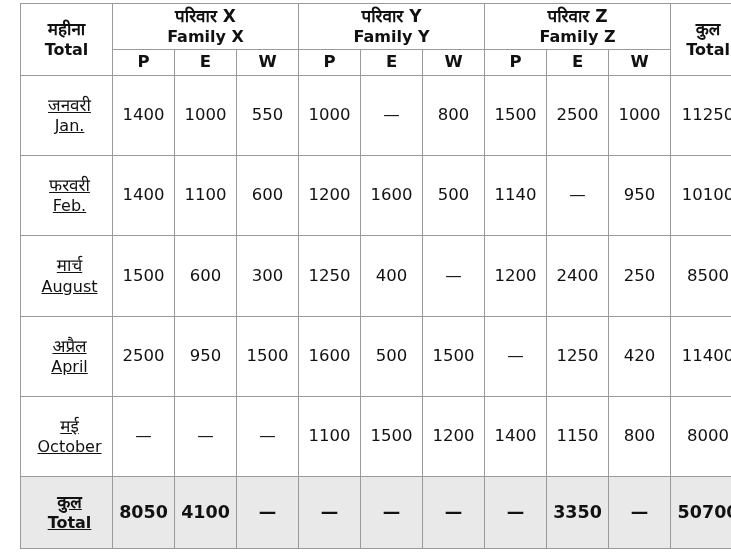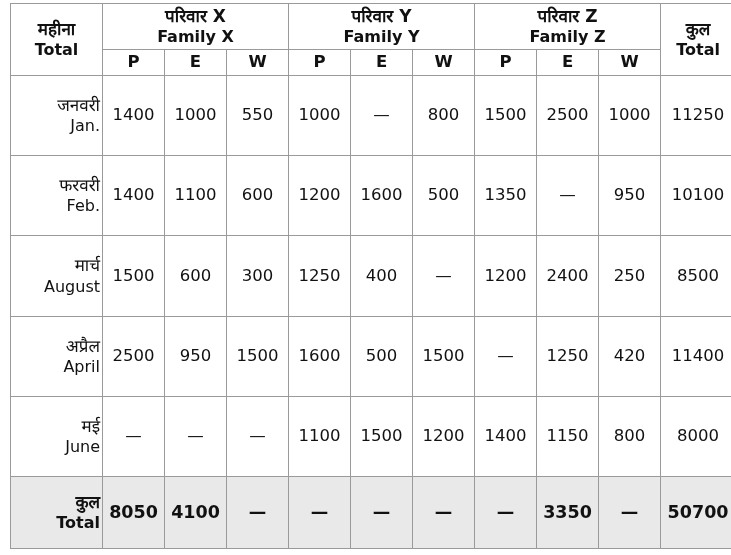--- a/index.html
+++ b/index.html
@@ -11,21 +11,21 @@
     width: 731px;
     height: 555px;
     font-family: "DejaVu Sans", "Liberation Sans", sans-serif;
     color: #111111;
     overflow: hidden;
   }
   #sheet {
     width: 702px;
     height: 555px;
     box-sizing: border-box;
-    padding: 3px 4px 4px 10px;
+    padding: 3px 4px 4px 20px;
   }
   table.data {
     border-collapse: collapse;
     table-layout: fixed;
     width: 719px;
     height: 546px;
     background: #ffffff;
   }
   table.data th, table.data td {
     border: 1px solid #9a9a9a;
@@ -65,21 +65,22 @@
     font-weight: bold;
   }
   tbody td.rowlabel {
     font-weight: normal;
     text-align: left;
     padding-left: 8px;
   }
   tbody td.rowlabel .hi,
   tbody td.rowlabel .en {
     font-weight: normal;
-    text-align: right;
+    text-align: center;
+    text-decoration: underline;
   }
   tbody tr.body-row td {
     height: 70px;
     font-size: 16.5px;
   }
   tr.total-row td {
     background: #e9e9e9;
     font-weight: bold;
     font-size: 17.5px;
     height: 62px;
@@ -166,21 +167,21 @@
         <td class="rowlabel">
           <span class="hi">फरवरी</span>
           <span class="en">Feb.</span>
         </td>
         <td>1400</td>
         <td>1100</td>
         <td>600</td>
         <td>1200</td>
         <td>1600</td>
         <td>500</td>
-        <td>1350</td>
+        <td>1140</td>
         <td>—</td>
         <td>950</td>
         <td>10100</td>
       </tr>
       <tr class="body-row">
         <td class="rowlabel">
           <span class="hi">मार्च</span>
           <span class="en">August</span>
         </td>
         <td>1500</td>
@@ -206,21 +207,21 @@
         <td>500</td>
         <td>1500</td>
         <td>—</td>
         <td>1250</td>
         <td>420</td>
         <td>11400</td>
       </tr>
       <tr class="body-row">
         <td class="rowlabel">
           <span class="hi">मई</span>
-          <span class="en">June</span>
+          <span class="en">October</span>
         </td>
         <td>—</td>
         <td>—</td>
         <td>—</td>
         <td>1100</td>
         <td>1500</td>
         <td>1200</td>
         <td>1400</td>
         <td>1150</td>
         <td>800</td>

